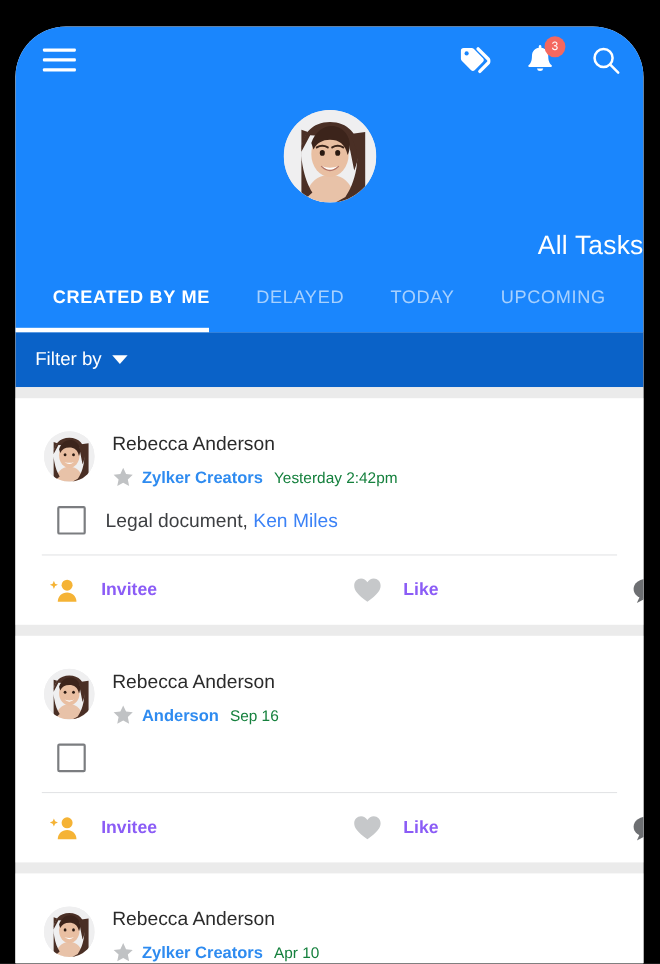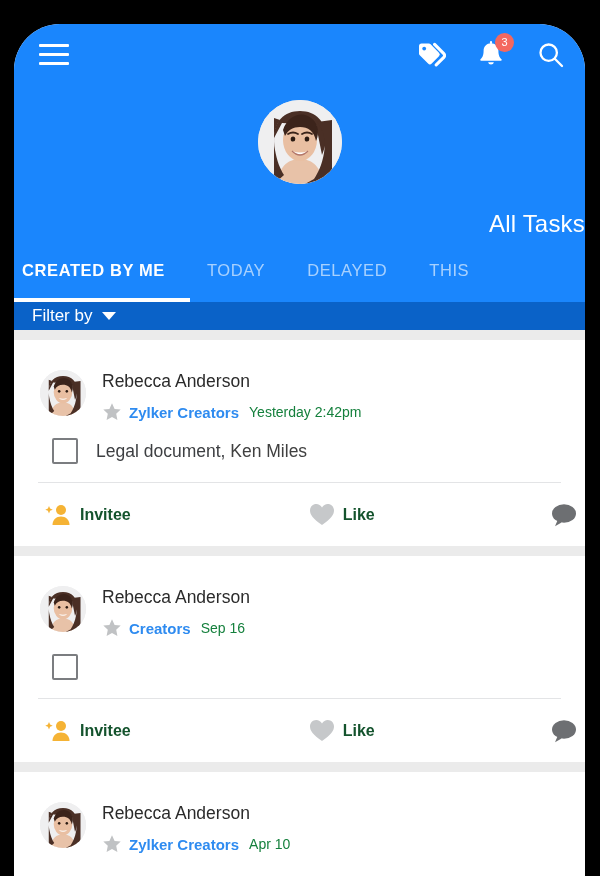--- a/index.html
+++ b/index.html
@@ -136,38 +136,38 @@
   .tab {
     color: rgba(255,255,255,.62);
     font-size: 16.5px;
     letter-spacing: .6px;
     padding: 0 21px;
     height: 60px;
     line-height: 56px;
     cursor: pointer;
     flex: 0 0 auto;
   }
-  .tab:first-child { padding-left: 8px; }
+  .tab:first-child { padding-left: 34px; }
   .tab.active {
     color: #ffffff;
     font-weight: bold;
   }
   .tab-indicator {
     position: absolute;
     left: 0px;
     bottom: 0;
     width: 176px;
     height: 4px;
     background: #ffffff;
   }
 
   
   .filterbar {
     background: #0a62c8;
-    height: 28px;
+    height: 50px;
     display: flex;
     align-items: center;
     padding-left: 18px;
     cursor: pointer;
   }
   .filterbar .flabel {
     color: #ffffff;
     font-size: 17px;
     margin-right: 10px;
   }
@@ -237,43 +237,43 @@
     flex: 0 0 26px;
     cursor: pointer;
     background: #fff;
   }
   .task-text {
     margin-left: 18px;
     font-size: 17.5px;
     color: #3d3f42;
   }
   .bang { color: #e8581f; margin-right: 2px; }
-  .ment { color: #404040; cursor: pointer; }
+  .ment { color: #3b82f6; cursor: pointer; }
 
   .card-sep {
     height: 1px;
     background: #e3e4e6;
     margin: 0 24px;
   }
 
   .actions {
     display: flex;
     align-items: center;
     height: 63px;
   }
   .act {
     display: flex;
     align-items: center;
     cursor: pointer;
   }
   .act span {
-    color: #14532d;
+    color: #8b5cf6;
     font-size: 16px;
     font-weight: bold;
-    margin-left: 8px;
+    margin-left: 20px;
   }
   .act-invitee { margin-left: 30px; }
   .act-like { margin-left: 178px; }
   .act-comment { margin-left: 175px; }
 
   
   .face { position:absolute; inset:0; }
 </style>
 </head>
 <body>
@@ -336,22 +336,23 @@
             <path d="M34 51 q8 7 16 0 q-8 3-16 0z" fill="#fff"></path>
             <path d="M34 51 q8 8 16 0" stroke="#b2766a" stroke-width="1.2" fill="none"></path>
           </svg>
         </div>
       </div>
 
       <div class="hdr-title">All Tasks</div>
 
       <div class="tabs">
         <div class="tab active">CREATED BY ME</div>
+        <div class="tab">DELAYED</div>
         <div class="tab">TODAY</div>
-        <div class="tab">DELAYED</div>
+        <div class="tab">UPCOMING</div>
         <div class="tab">THIS</div>
       </div>
       <div class="tab-indicator"></div>
     </div>
 
     <div class="filterbar">
       <div class="flabel">Filter by</div>
       <div class="caret"></div>
     </div>
 
@@ -435,21 +436,21 @@
               <ellipse cx="49" cy="39" rx="2.3" ry="2.6" fill="#2a1a12"></ellipse>
               <path d="M34 51 q8 7 16 0 q-8 3-16 0z" fill="#fff"></path>
             </svg>
           </div>
           <div class="head-text">
             <div class="uname">Rebecca Anderson</div>
             <div class="meta">
               <svg class="star" width="20" height="20" viewBox="0 0 20 20">
                 <path d="M10 1.3 l2.6 5.6 6.1.7 -4.5 4.2 1.2 6.1 -5.4-3 -5.4 3 1.2-6.1 -4.5-4.2 6.1-.7z" fill="#c0c2c4"></path>
               </svg>
-              <div class="proj">Creators</div>
+              <div class="proj">Anderson</div>
               <div class="time">Sep 16</div>
             </div>
           </div>
         </div>
 
         <div class="task-row">
           <div class="checkbox"></div>
         </div>
 
         <div class="card-sep"></div>

